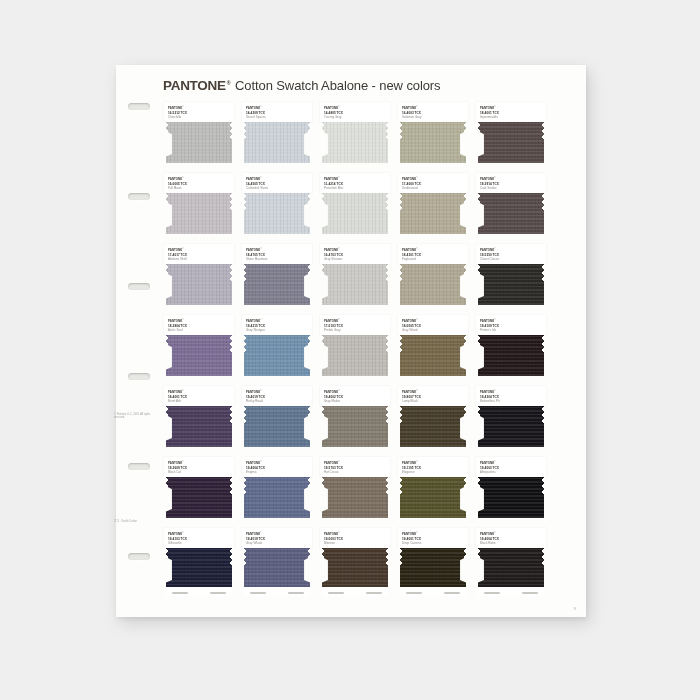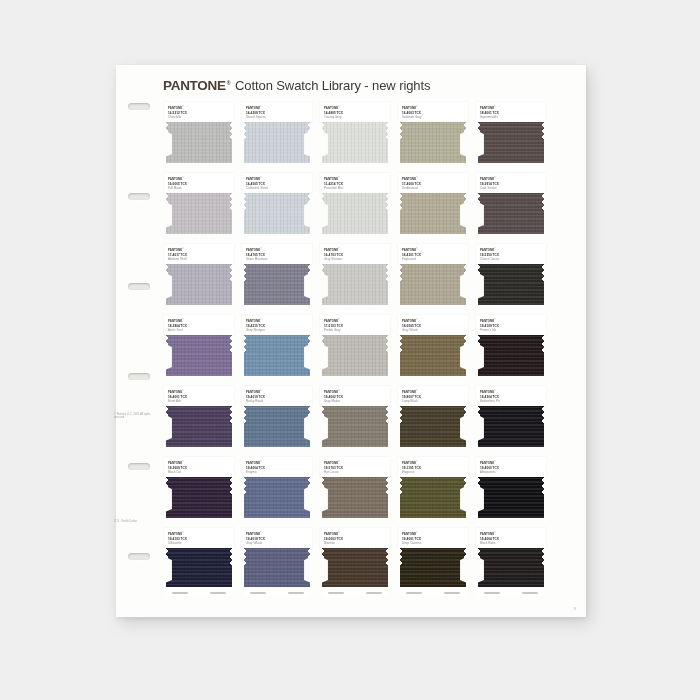--- a/index.html
+++ b/index.html
@@ -139,21 +139,21 @@
     <div class="hole" style="top:128px"></div>
     <div class="hole" style="top:218px"></div>
     <div class="hole" style="top:308px"></div>
     <div class="hole" style="top:398px"></div>
     <div class="hole" style="top:488px"></div>
 
     <div class="header">
       <div class="brand">
         <span>PANTONE</span><span class="brand-mark">®</span>
       </div>
-      <div class="title">Cotton Swatch Library - new rights</div>
+      <div class="title">Cotton Swatch Abalone - new colors</div>
     </div>
 
     <div class="side-note" style="top:348px">
       <span>© Pantone LLC, 2016. All rights reserved.</span>
     </div>
     <div class="side-note" style="top:455px">
       <span>TCX : Textile Cotton</span>
     </div>
 
     <div class="grid" id="swatch-grid">

